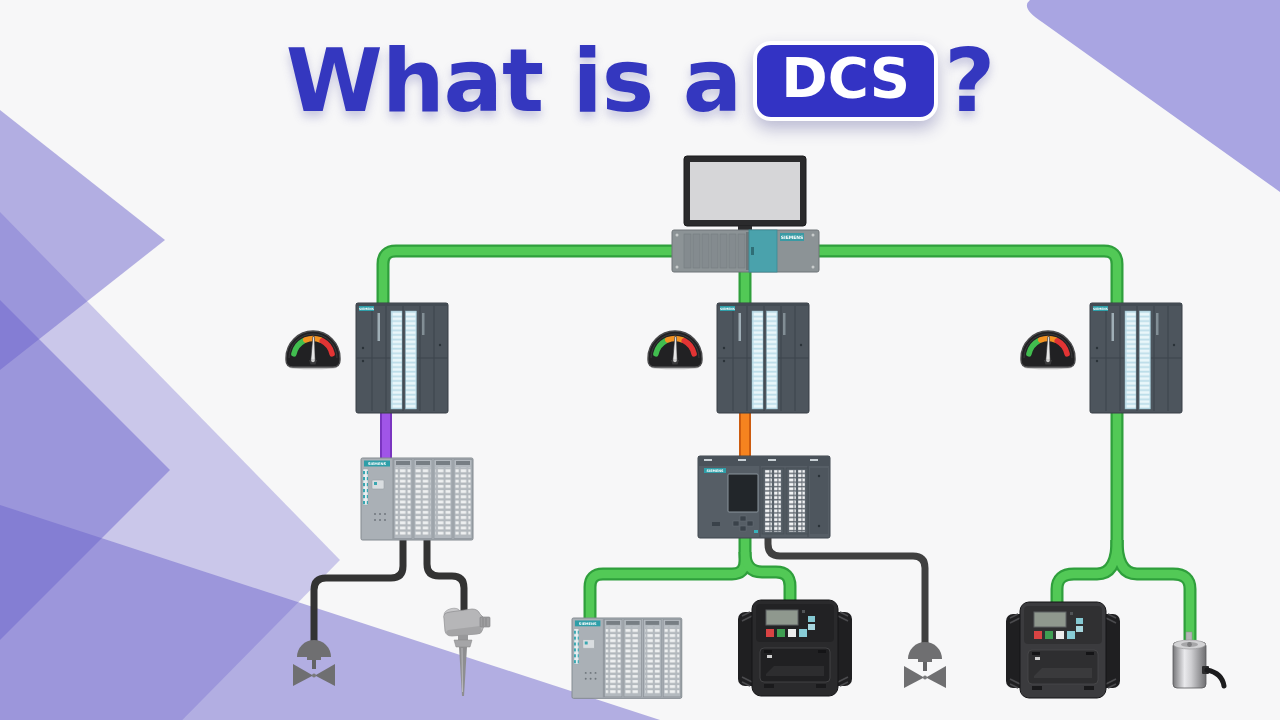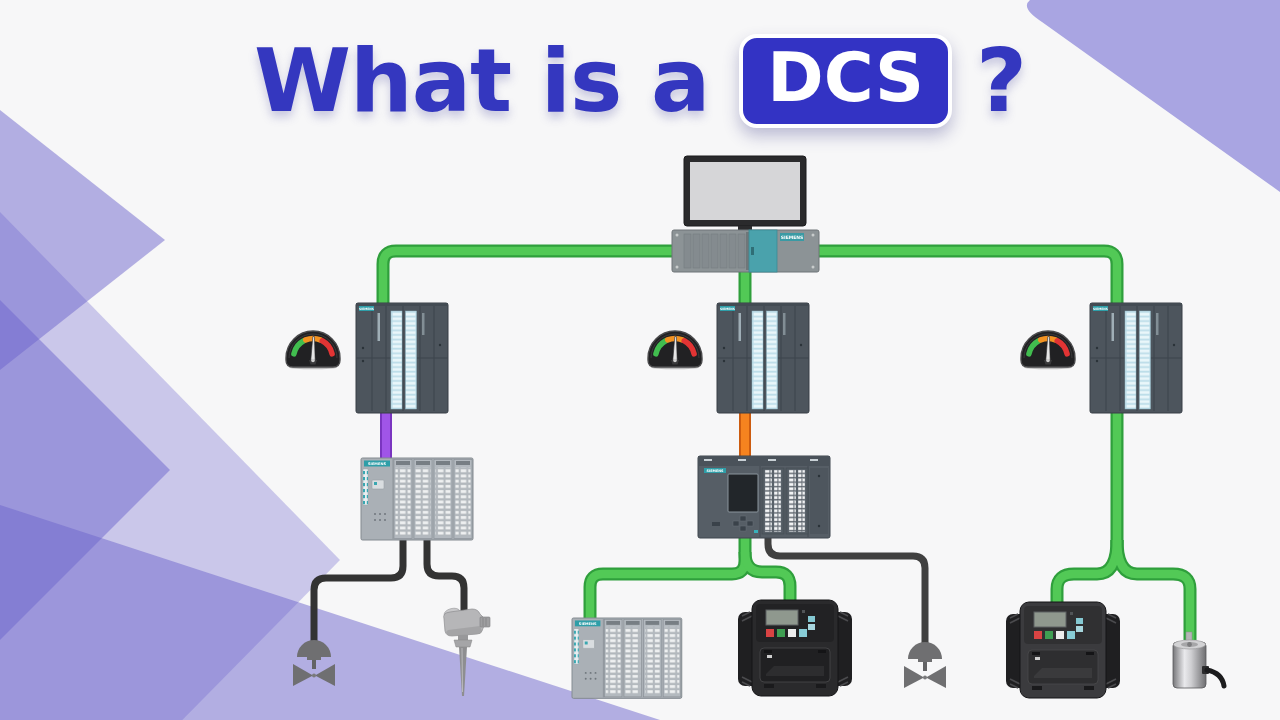--- a/index.html
+++ b/index.html
@@ -3,29 +3,29 @@
 <meta charset="utf-8">
 <style>
   html,body{margin:0;padding:0;background:#e8e8ea;}
   .stage{
     position:relative;width:1280px;height:720px;overflow:hidden;
     background:#f7f7f8;font-family:"DejaVu Sans","Liberation Sans",sans-serif;
   }
   .stage svg{position:absolute;inset:0;display:block;}
   .title{
     position:absolute;top:22px;left:0;right:0;height:118px;
-    display:flex;align-items:center;justify-content:center;gap:30px;
+    display:flex;align-items:center;justify-content:center;gap:12px;
     z-index:5;pointer-events:none;
   }
   .title-prefix,.title-q{
     color:#3437bf;font-weight:bold;font-size:88px;line-height:1;
     text-shadow:0 6px 10px rgba(80,80,160,.28);letter-spacing:-1px;
   }
   .dcs-badge{
-    background:#3333c4;color:#ffffff;font-weight:bold;font-size:68px;line-height:1.05;
+    background:#3333c4;color:#ffffff;font-weight:bold;font-size:56px;line-height:1.05;
     padding:4px 24px 10px 24px;border-radius:18px;border:4px solid #ffffff;
     box-shadow:0 8px 16px rgba(50,50,130,.30);letter-spacing:0px;
   }
   .title-q{margin-left:-6px;}
 </style>
 </head>
 <body>
 
 <div class="stage">
 

